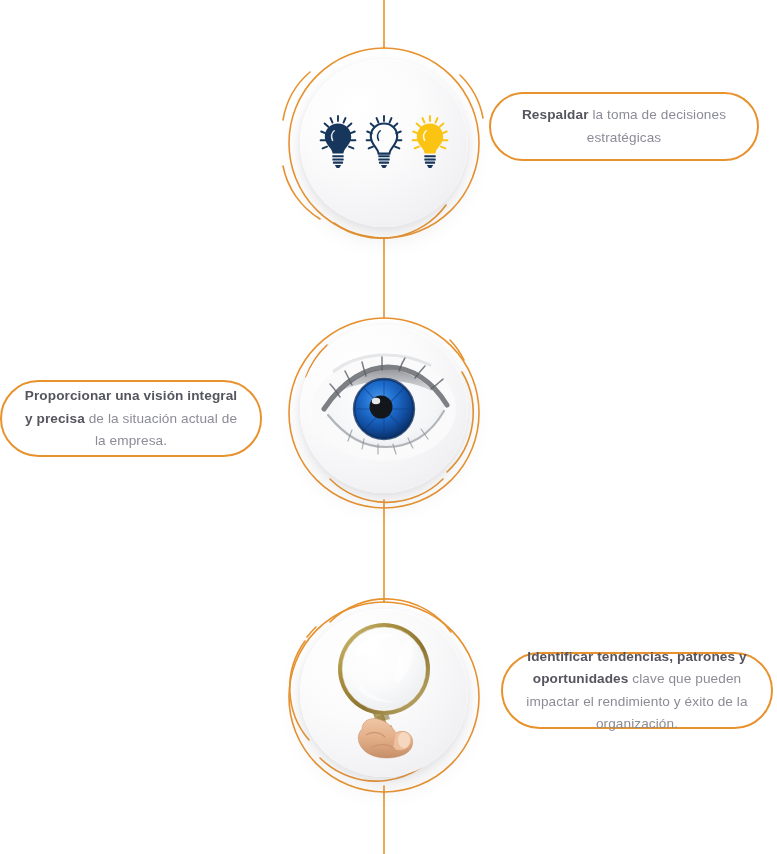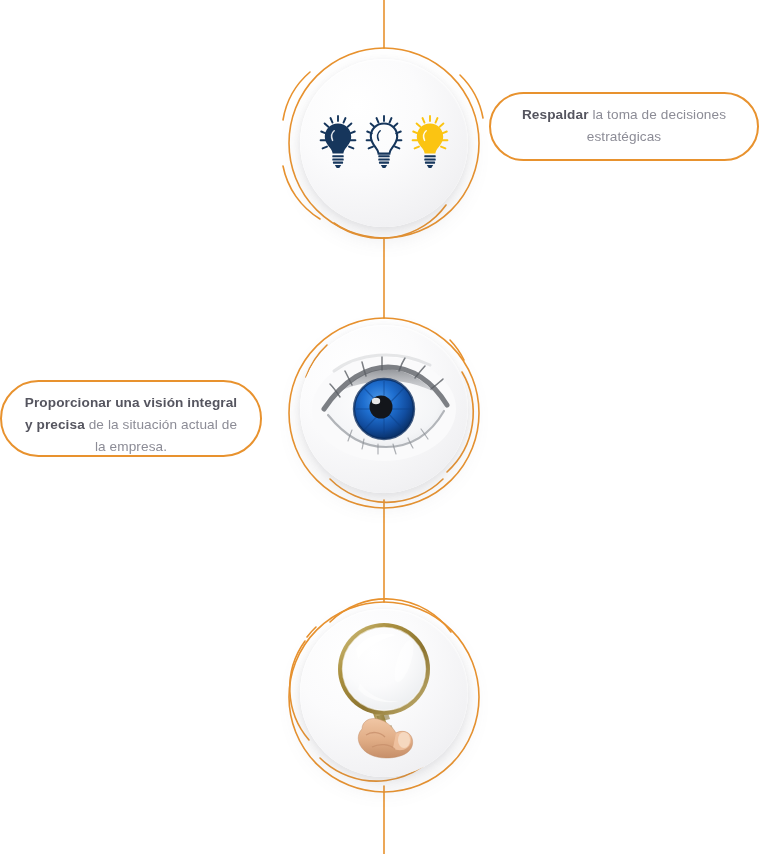--- a/index.html
+++ b/index.html
@@ -65,21 +65,21 @@
   
   .mag-art { display: block; }
 
   
   .callout {
     position: absolute;
     box-sizing: border-box;
     background: #ffffff;
     border: 2.5px solid #E8922E;
     display: flex;
-    align-items: flex-start;
+    align-items: center;
     justify-content: center;
     text-align: center;
     padding: 10px 22px;
     color: #8C8C96;
     font-size: 13.6px;
     line-height: 1.62;
     letter-spacing: 0.1px;
   }
   .callout b, .callout strong {
     color: #55555F;
@@ -373,15 +373,20 @@
         <b>Respaldar</b><span> la toma de decisiones estratégicas</span>
       </p>
     </div>
 
     <div class="callout" style="left:0; top:380px; width:262px; height:77px; border-radius:39px;">
       <p>
         <b>Proporcionar una visión integral y precisa</b><span> de la situación actual de la empresa.</span>
       </p>
     </div>
 
+    <div class="callout" style="left:501px; top:652px; width:272px; height:77px; border-radius:39px;">
+      <p>
+        <b>Identificar tendencias, patrones y oportunidades</b><span> clave que pueden impactar el rendimiento y éxito de la organización.</span>
+      </p>
+    </div>
   </div>
 
 </div>
 
 </body></html>

